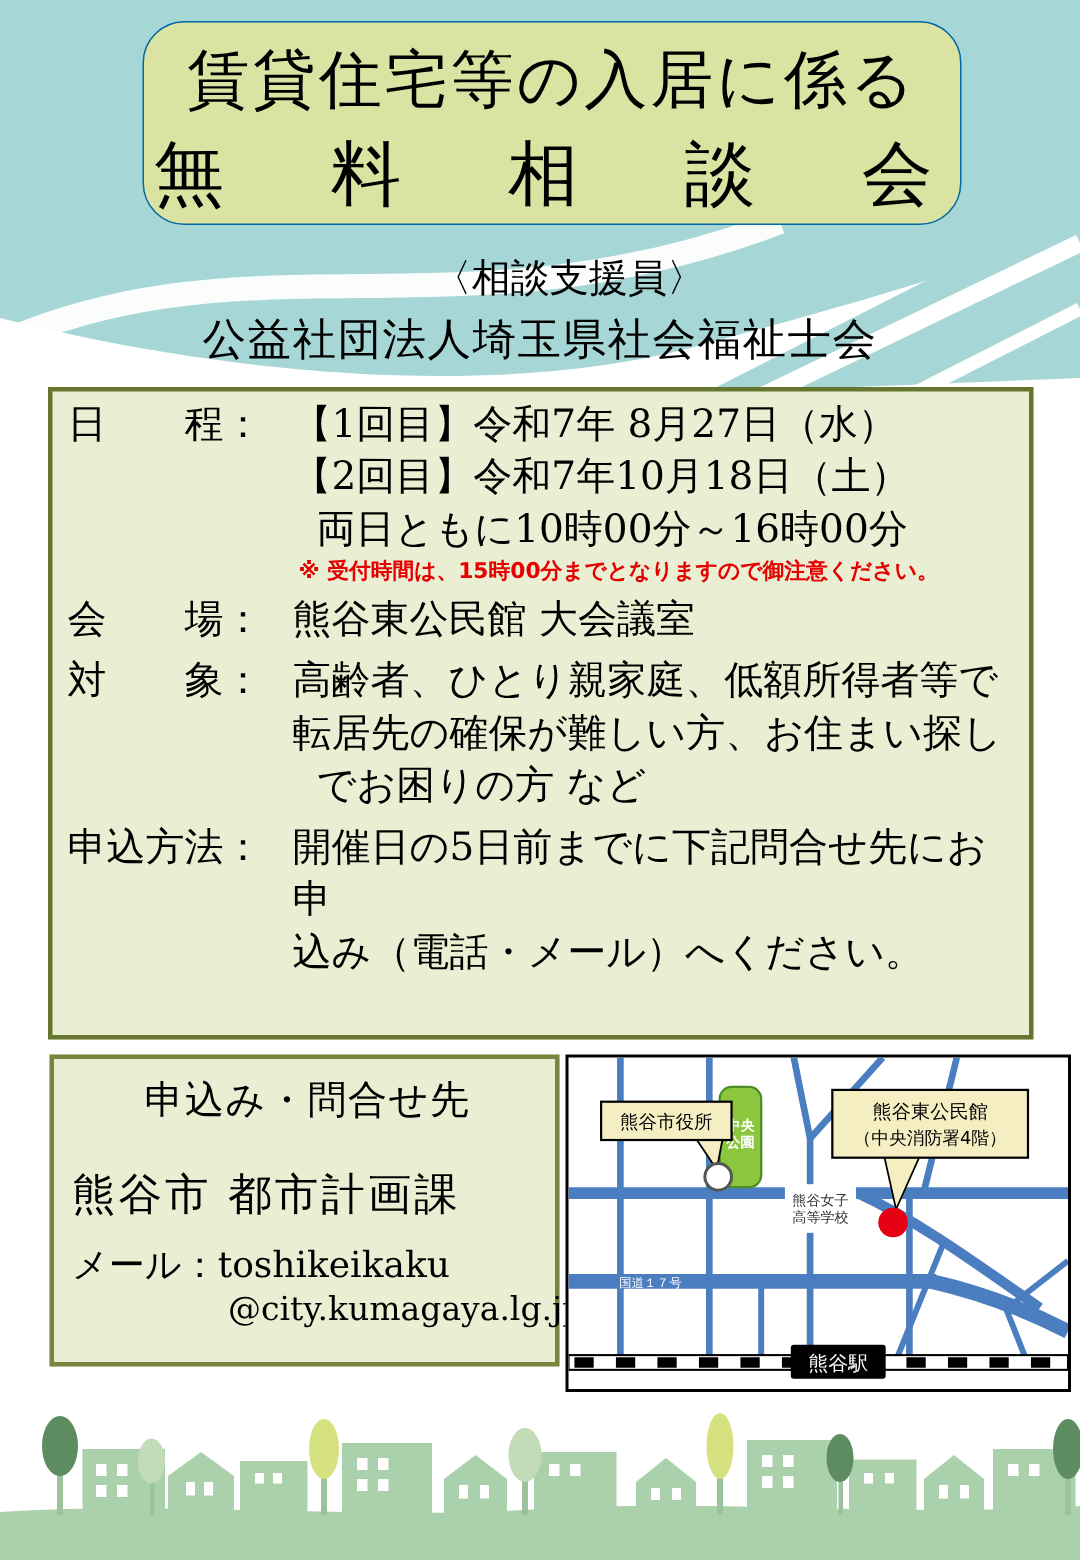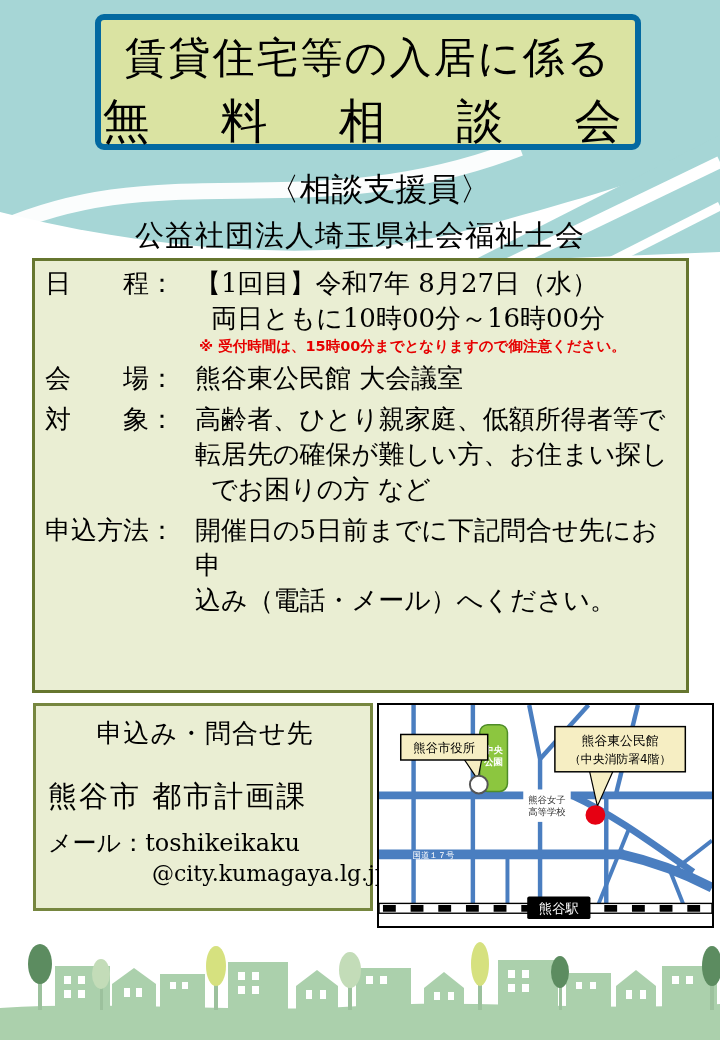--- a/index.html
+++ b/index.html
@@ -7,28 +7,28 @@
     width:720px;height:1040px;position:relative;overflow:hidden;
     background:#ffffff;
     font-family:"DejaVu Serif","Liberation Serif",serif;
     color:#000;
   }
   
   .waves{position:absolute;left:0;top:0;width:720px;height:310px;}
   
   .title-box{
     position:absolute;left:95px;top:14px;width:546px;height:136px;
-    background:#dae3a2;border:6px solid #0369a1;border-radius:9px;
+    background:#dae3a2;border:1px solid #0369a1;border-radius:28px;
     box-sizing:border-box;text-align:center;z-index:5;
   }
   .title-line1{font-size:42px;margin-top:10px;letter-spacing:2px;}
   .title-line2{font-size:47px;margin-top:4px;letter-spacing:12px;font-weight:500;}
   
   .organizer{position:absolute;left:0;top:168px;width:720px;text-align:center;z-index:5;}
-  .organizer-line1{font-size:32px;padding-left:39px;}
+  .organizer-line1{font-size:26px;padding-left:39px;}
   .organizer-line2{font-size:29px;margin-top:4px;letter-spacing:1px;text-align:center;}
   
   .panel{
     position:absolute;left:32px;top:258px;width:657px;height:435px;
     background:#eaeed3;border:3px solid #66762f;box-sizing:border-box;
     padding:5px 10px 4px 10px;overflow:hidden;z-index:5;
   }
   .row{display:flex;margin-bottom:6px;}
   .lbl{width:150px;flex-shrink:0;font-size:26px;line-height:35px;}
   .val{font-size:26px;line-height:35px;}
@@ -78,20 +78,21 @@
 <div class="organizer">
   <div class="organizer-line1">〈相談支援員〉</div>
   <div class="organizer-line2">公益社団法人埼玉県社会福祉士会</div>
 </div>
 
 <div class="panel">
   <div class="row">
     <div class="lbl">日　　程：</div>
     <div class="val">
       <div>【1回目】令和7年 8月27日（水）</div>
+      <div>【2回目】令和7年10月18日（土）</div>
       <div class="indent1">両日ともに10時00分～16時00分</div>
       <div class="note">※ 受付時間は、15時00分までとなりますので御注意ください。</div>
     </div>
   </div>
   <div class="row">
     <div class="lbl">会　　場：</div>
     <div class="val">熊谷東公民館 大会議室</div>
   </div>
   <div class="row">
     <div class="lbl">対　　象：</div>

